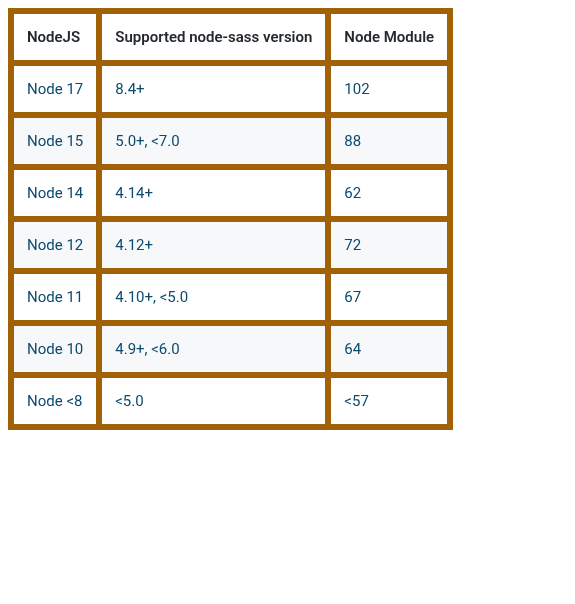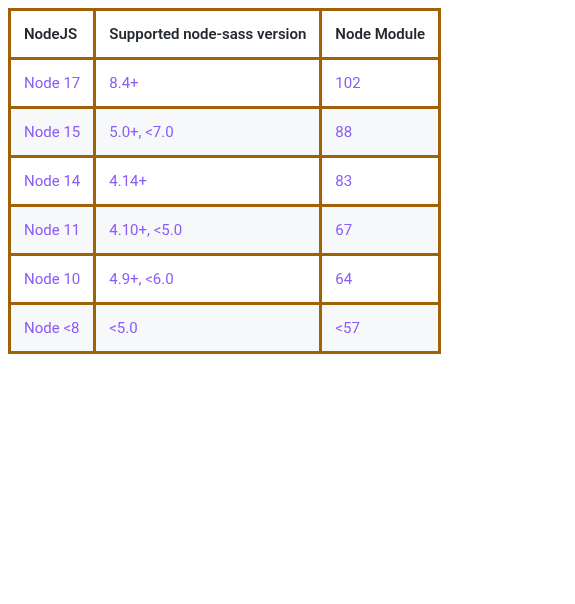--- a/index.html
+++ b/index.html
@@ -15,35 +15,35 @@
       font-size: 15px;
     }
     table {
       border-collapse: collapse;
       width: 560px;
       display: block;
     }
     th, td {
       padding: 14px 13px;
       text-align: left;
-      border: 3px solid #a16207;
+      border: 6px solid #a16207;
     }
     th {
       font-weight: 600;
       background: #ffffff;
       font-size: 15px;
     }
     tbody tr:nth-child(odd) {
       background: #ffffff;
     }
     tbody tr:nth-child(even) {
       background: #f6f8fa;
     }
     td {
-      color: #8b5cf6;
+      color: #0c4a6e;
     }
   </style>
 </head>
 <body>
 
 <table>
   <thead>
     <tr>
       <th>NodeJS</th>
       <th>Supported node-sass version</th>
@@ -57,21 +57,26 @@
       <td>102</td>
     </tr>
     <tr>
       <td>Node 15</td>
       <td>5.0+, &lt;7.0</td>
       <td>88</td>
     </tr>
     <tr>
       <td>Node 14</td>
       <td>4.14+</td>
-      <td>83</td>
+      <td>62</td>
+    </tr>
+    <tr>
+      <td>Node 12</td>
+      <td>4.12+</td>
+      <td>72</td>
     </tr>
     <tr>
       <td>Node 11</td>
       <td>4.10+, &lt;5.0</td>
       <td>67</td>
     </tr>
     <tr>
       <td>Node 10</td>
       <td>4.9+, &lt;6.0</td>
       <td>64</td>

